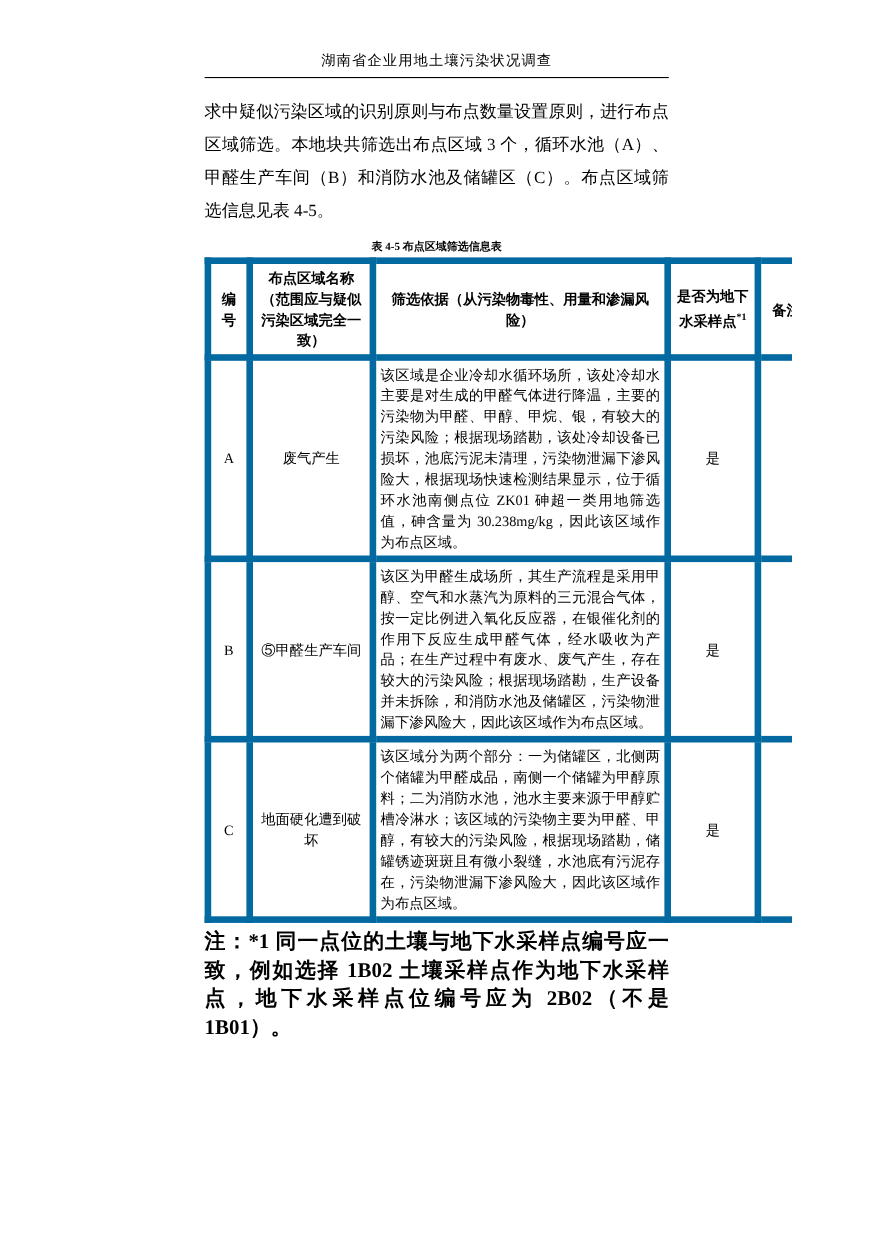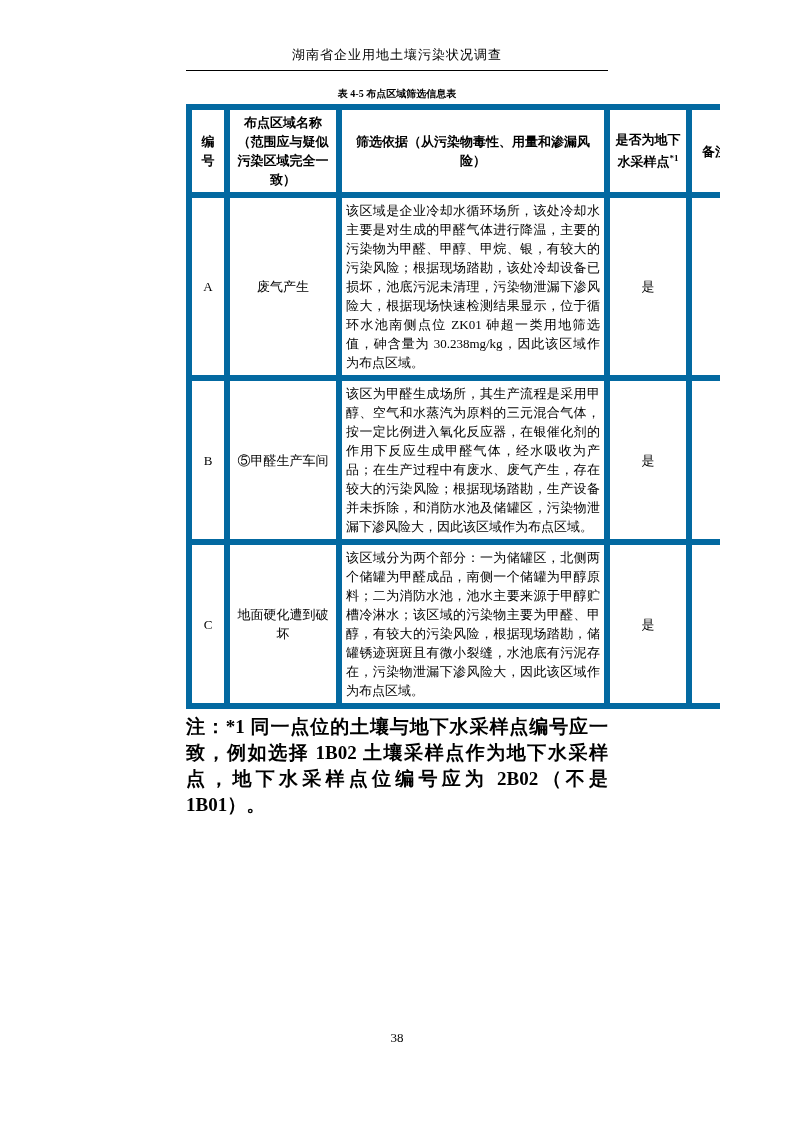--- a/index.html
+++ b/index.html
@@ -75,20 +75,21 @@
 </style>
 </head>
 <body>
 
 <div class="page">
 
   <div class="header">
     <span>湖南省企业用地土壤污染状况调查</span>
   </div>
 
+  <p class="para">求中疑似污染区域的识别原则与布点数量设置原则，进行布点区域筛选。本地块共筛选出布点区域 3 个，循环水池（A）、甲醛生产车间（B）和消防水池及储罐区（C）。布点区域筛选信息见表 4-5。</p>
 
   <div class="table-title">表 4-5 布点区域筛选信息表</div>
 
   <table class="screening">
     <colgroup>
       <col style="width:38px">
       <col style="width:112px">
       <col style="width:268px">
       <col style="width:82px">
       <col style="width:52px">
@@ -123,15 +124,14 @@
         <td class="basis">该区域分为两个部分：一为储罐区，北侧两个储罐为甲醛成品，南侧一个储罐为甲醇原料；二为消防水池，池水主要来源于甲醇贮槽冷淋水；该区域的污染物主要为甲醛、甲醇，有较大的污染风险，根据现场踏勘，储罐锈迹斑斑且有微小裂缝，水池底有污泥存在，污染物泄漏下渗风险大，因此该区域作为布点区域。</td>
         <td class="center">是</td>
         <td class="center"></td>
       </tr>
     </tbody>
   </table>
 
   <p class="note">注：*1 同一点位的土壤与地下水采样点编号应一致，例如选择 1B02 土壤采样点作为地下水采样点，地下水采样点位编号应为 2B02（不是 1B01）。</p>
 
 
-  <div class="pagenum">38</div>
 
 </div>
 
 </body></html>

